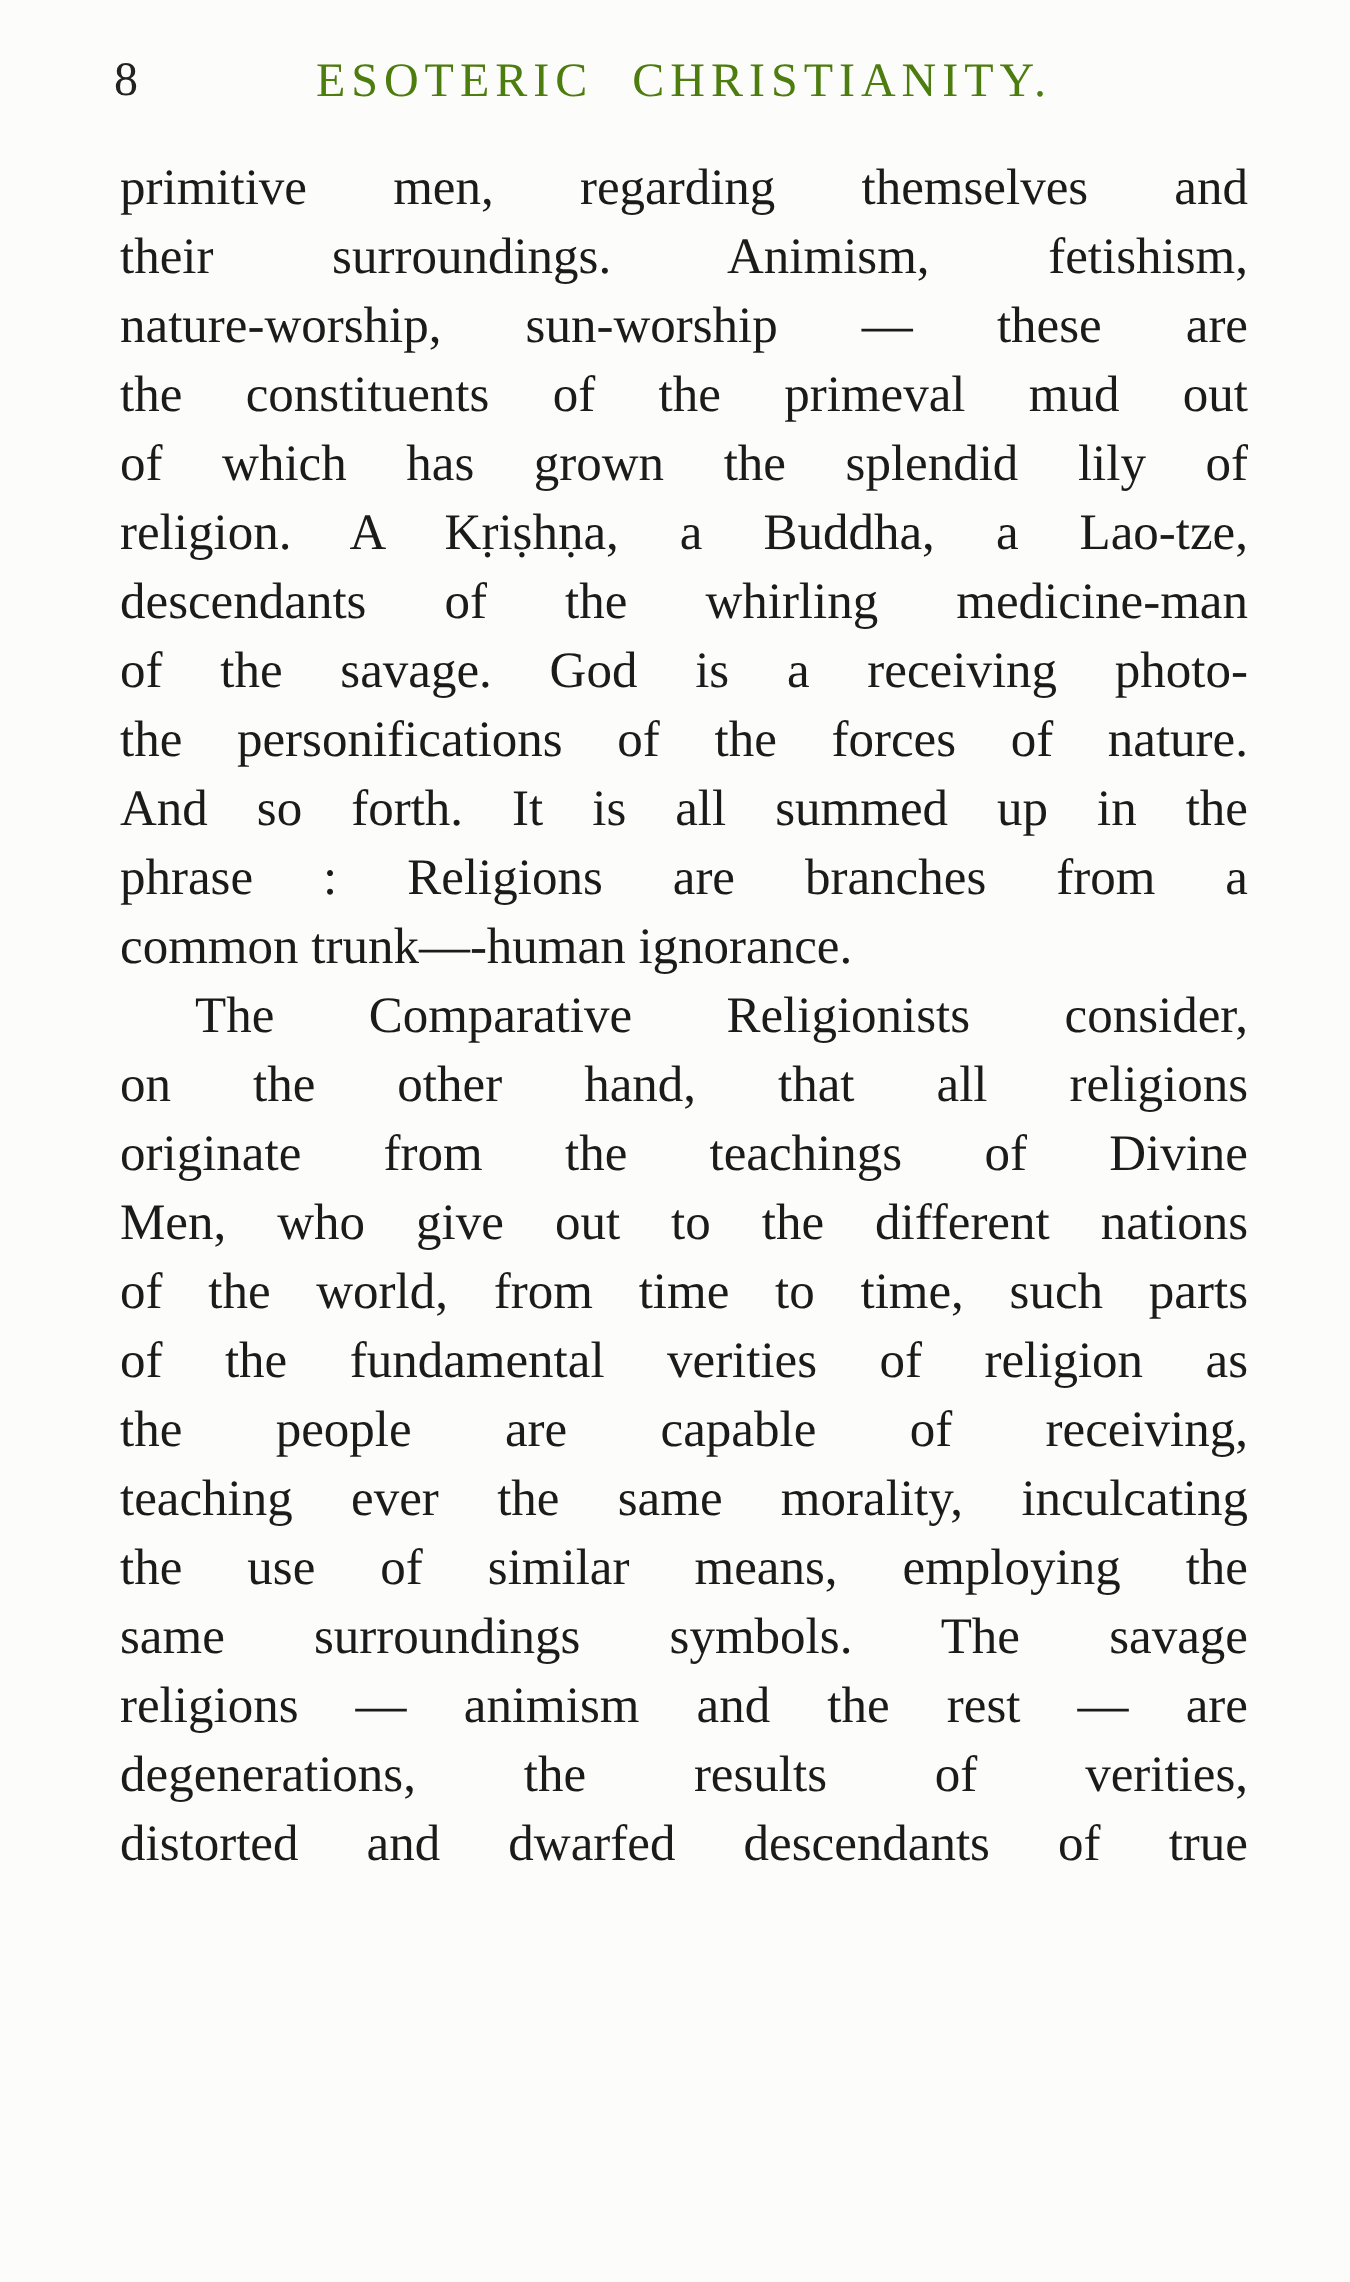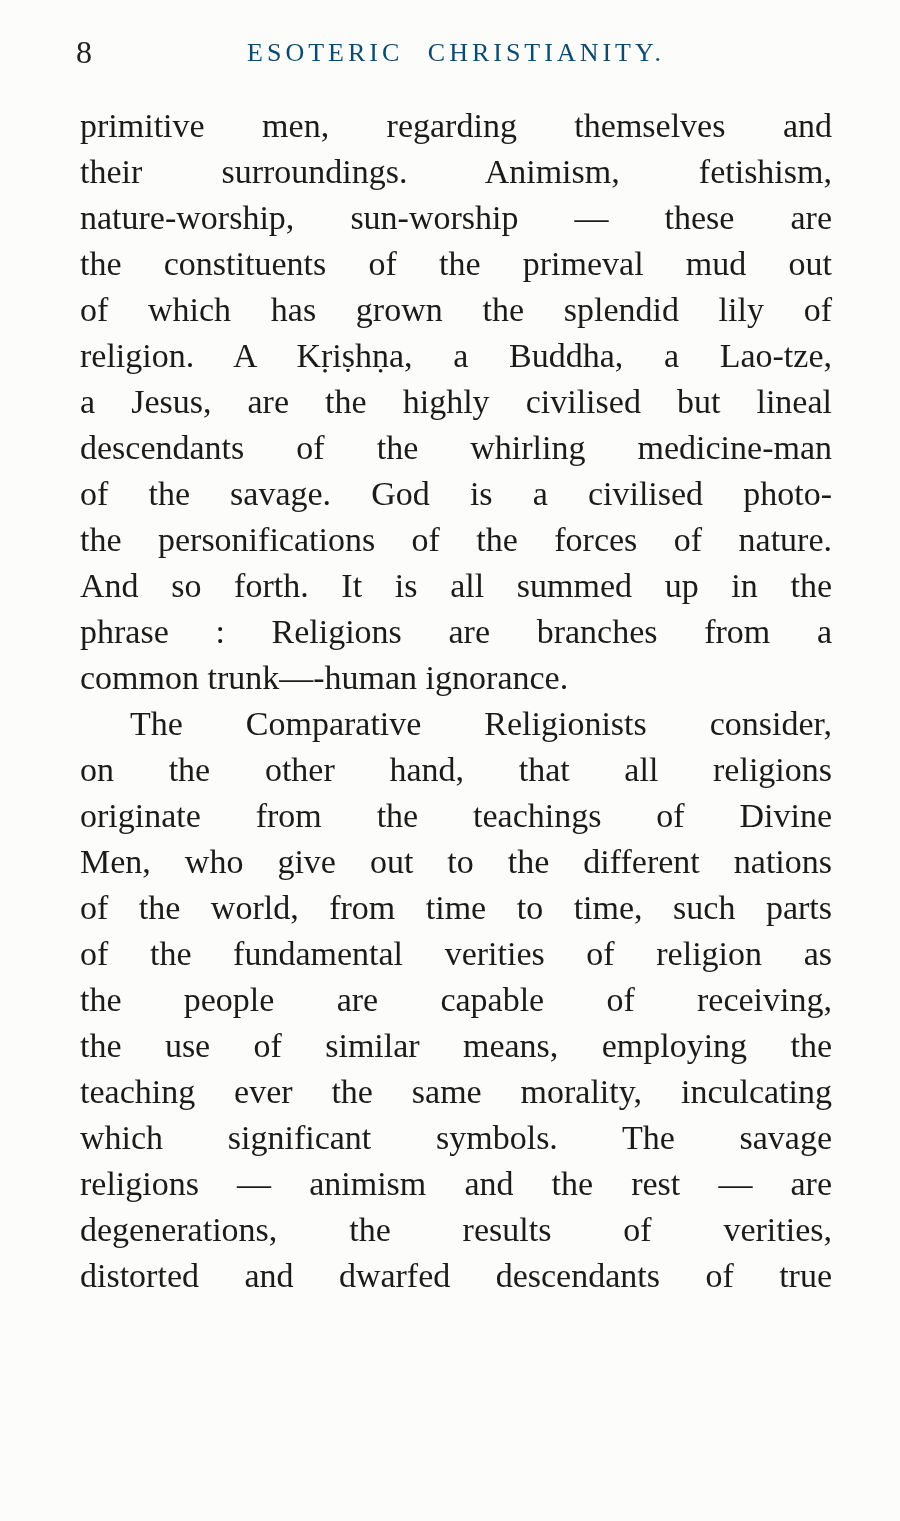--- a/index.html
+++ b/index.html
@@ -31,25 +31,25 @@
     font-size: 32px;
     line-height: 36px;
     color: #222;
   }
   .header-title {
     position: absolute;
     left: 0;
     right: 0;
     top: 4px;
     text-align: center;
-    font-size: 26px;
+    font-size: 32px;
     line-height: 30px;
     letter-spacing: 4px;
     word-spacing: 14px;
-    color: #0c4a6e;
+    color: #4d7c0f;
     font-family: Liberation Serif, serif;
   }
   .page-body {
     position: absolute;
     top: 103px;
     left: 80px;
     width: 752px;
   }
   .paragraph {
     margin: 0;
@@ -79,37 +79,36 @@
     <span class="header-title">ESOTERIC CHRISTIANITY.</span>
   </div>
   <div class="page-body">
       <div class="paragraph">
         <div class="line">primitive men, regarding themselves and</div>
         <div class="line">their surroundings.  Animism, fetishism,</div>
         <div class="line">nature-worship, sun-worship — these are</div>
         <div class="line">the constituents of the primeval mud out</div>
         <div class="line">of which has grown the splendid lily of</div>
         <div class="line">religion.  A Kṛiṣhṇa, a Buddha, a Lao-tze,</div>
-        <div class="line">a Jesus, are the highly civilised but lineal</div>
         <div class="line">descendants of the whirling medicine-man</div>
-        <div class="line">of the savage.  God is a civilised photo-</div>
+        <div class="line">of the savage.  God is a receiving photo-</div>
         <div class="line">the personifications of the forces of nature.</div>
         <div class="line">And so forth.  It is all summed up in the</div>
         <div class="line">phrase :  Religions are branches from a</div>
         <div class="line no-stretch">common trunk—-human ignorance.</div>
       </div>
       <div class="paragraph">
         <div class="line indent">The Comparative Religionists consider,</div>
         <div class="line">on the other hand, that all religions</div>
         <div class="line">originate from the teachings of Divine</div>
         <div class="line">Men, who give out to the different nations</div>
         <div class="line">of the world, from time to time, such parts</div>
         <div class="line">of the fundamental verities of religion as</div>
         <div class="line">the people are capable of receiving,</div>
+        <div class="line">teaching ever the same morality, inculcating</div>
         <div class="line">the use of similar means, employing the</div>
-        <div class="line">teaching ever the same morality, inculcating</div>
-        <div class="line">which significant symbols.  The savage</div>
+        <div class="line">same surroundings symbols.  The savage</div>
         <div class="line">religions — animism and the rest — are</div>
         <div class="line">degenerations, the results of verities,</div>
         <div class="line">distorted and dwarfed descendants of true</div>
       </div>
     </div>
 </div>
 
 </body></html>

